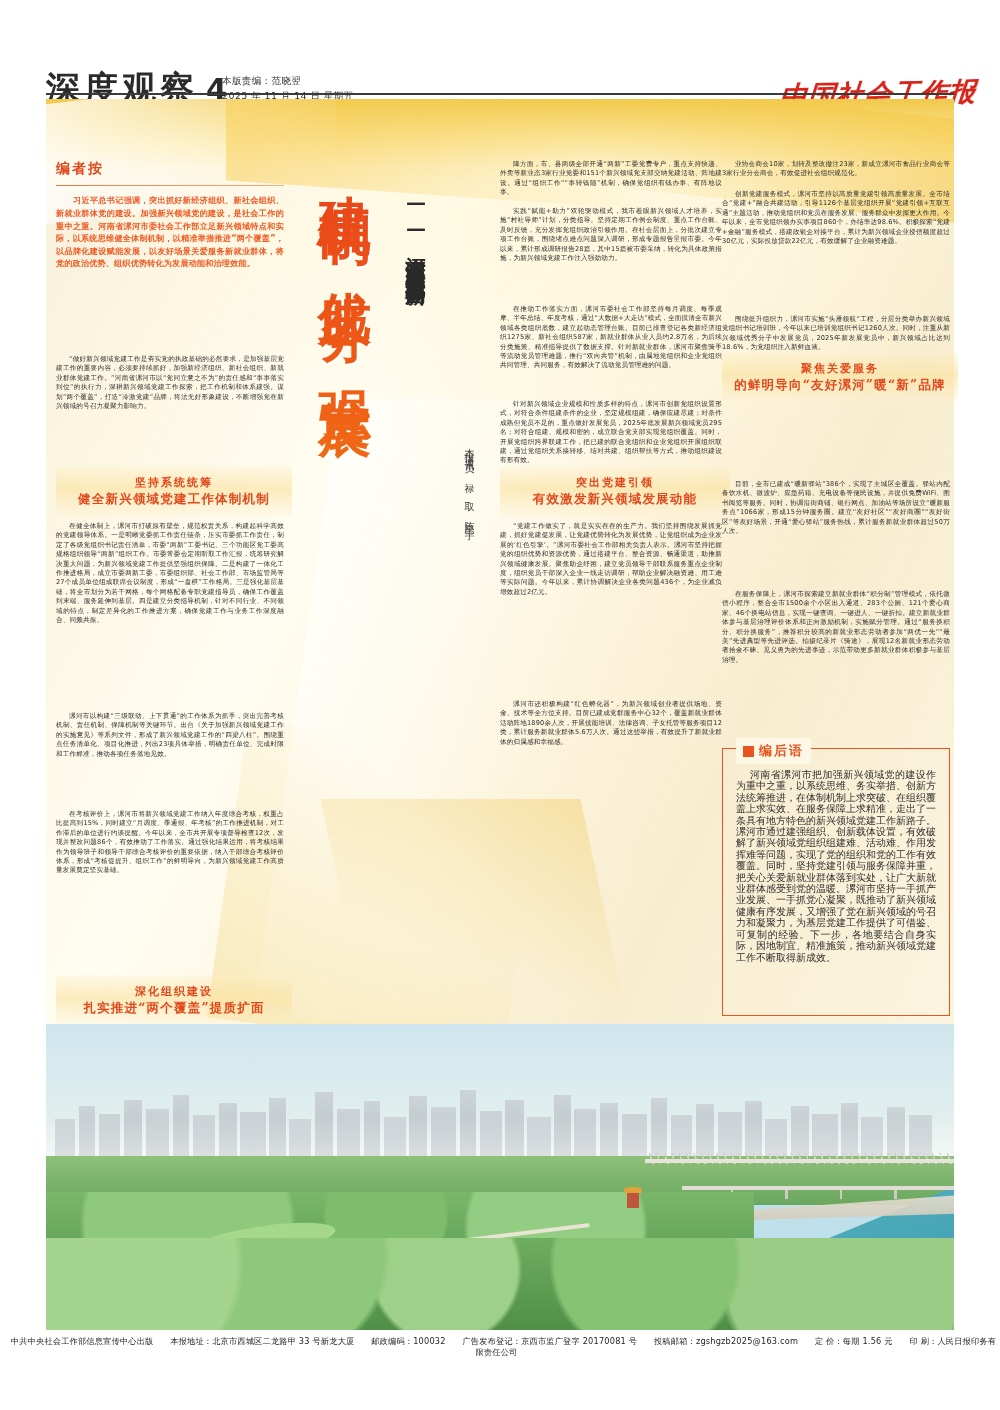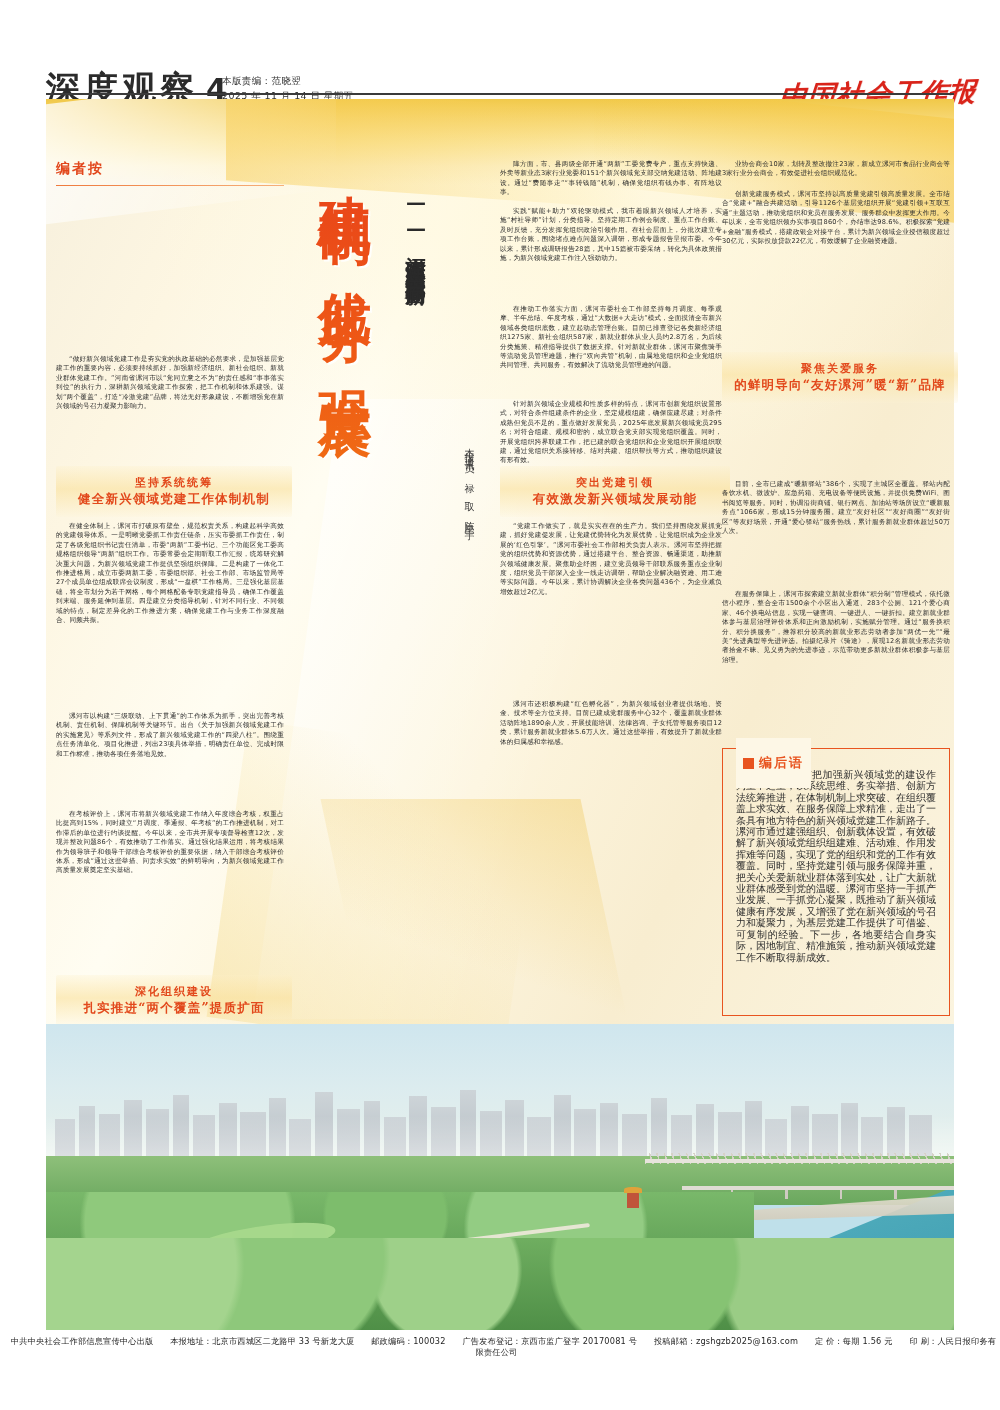--- a/index.html
+++ b/index.html
@@ -131,21 +131,21 @@
     font-size:12.5px;font-weight:700;color:#e2491c;letter-spacing:1.2px;line-height:17px;
   }
 
   
   .after-box{
     position:absolute;left:722px;top:748px;width:228px;height:268px;
     border:1.4px solid #e8541f;box-sizing:border-box;padding:20px 13px 12px;
   }
   .after-tag{
     position:absolute;left:736px;top:738px;background:#fdf7e6;
-    padding:16px 7px;display:flex;align-items:center;gap:5px;
+    padding:4px 7px;display:flex;align-items:center;gap:5px;
   }
   .after-tag .sq{width:11px;height:11px;background:#e8541f;display:inline-block;}
   .after-tag .tx{
     font-family:"DejaVu Serif","Liberation Serif",serif;
     font-size:13px;font-weight:700;color:#e8541f;letter-spacing:2px;
   }
   .after-body{
     font-size:10px;line-height:11.4px;color:#2d2d2d;
     text-align:justify;text-justify:inter-character;
   }
@@ -229,20 +229,23 @@
     <div class="sheen sh2"></div>
     <div class="sheen sh3"></div>
     <div class="sheen sh4"></div>
     <div class="sheen sh5"></div>
     <div class="sheen sh6"></div>
   </div>
 
   <div class="ed-note">
     <div class="ed-title">编者按</div>
     <div class="ed-rule"></div>
+    <div class="ed-body">
+      <p>习近平总书记强调，突出抓好新经济组织、新社会组织、新就业群体党的建设。加强新兴领域党的建设，是社会工作的重中之重。河南省漯河市委社会工作部立足新兴领域特点和实际，以系统思维健全体制机制，以精准举措推进“两个覆盖”，以品牌化建设赋能发展，以友好场景关爱服务新就业群体，将党的政治优势、组织优势转化为发展动能和治理效能。</p>
+    </div>
   </div>
 
   <div class="hl-main-shadow">建机制 优服务 强发展</div>
   <div class="hl-main">建机制 优服务 强发展</div>
   <div class="hl-sub">——河南省漯河市奋力开创新兴领域党建工作新局面</div>
   <div class="hl-byline">本报通讯员 禄 取 陈星宇</div>
 
   <div class="col ptxt" style="left:56px;top:355px;width:228px;">
     <p>“做好新兴领域党建工作是夯实党的执政基础的必然要求，是加强基层党建工作的重要内容，必须要持续抓好，加强新经济组织、新社会组织、新就业群体党建工作。”河南省漯河市以“党同立意之不为”的责任感和“事事落实到位”的执行力，深耕新兴领域党建工作探索，把工作机制和体系建强。谋划“两个覆盖”，打造“冷激党建”品牌，将法无好形象建设，不断增强党在新兴领域的号召力凝聚力影响力。</p>
   </div>
@@ -252,37 +255,37 @@
     <div class="l2">健全新兴领域党建工作体制机制</div>
   </div>
 
   <div class="col ptxt" style="left:56px;top:522px;width:228px;">
     <p>在健全体制上，漯河市打破原有壁垒，规范权责关系，构建起科学高效的党建领导体系。一是明晰党委抓工作责任链条，压实市委抓工作责任，制定了各级党组织书记责任清单，市委“两新”工委书记、三个功能区党工委高规格组织领导“两新”组织工作。市委常委会定期听取工作汇报，统筹研究解决重大问题，为新兴领域党建工作提供坚强组织保障。二是构建了一体化工作推进格局，成立市委两新工委，市委组织部、社会工作部、市场监管局等27个成员单位组成联席会议制度，形成“一盘棋”工作格局。三是强化基层基础，将全市划分为若干网格，每个网格配备专职党建指导员，确保工作覆盖到末端、服务延伸到基层。四是建立分类指导机制，针对不同行业、不同领域的特点，制定差异化的工作推进方案，确保党建工作与业务工作深度融合、同频共振。</p>
   </div>
   <div class="col ptxt" style="left:56px;top:712px;width:228px;">
     <p>漯河市以构建“三级联动、上下贯通”的工作体系为抓手，突出完善考核机制、责任机制、保障机制等关键环节。出台《关于加强新兴领域党建工作的实施意见》等系列文件，形成了新兴领域党建工作的“四梁八柱”。围绕重点任务清单化、项目化推进，列出23项具体举措，明确责任单位、完成时限和工作标准，推动各项任务落地见效。</p>
   </div>
   <div class="col ptxt" style="left:56px;top:810px;width:228px;">
-    <p>在考核评价上，漯河市将新兴领域党建工作纳入年度综合考核，权重占比提高到15%，同时建立“月调度、季通报、年考核”的工作推进机制，对工作滞后的单位进行约谈提醒。今年以来，全市共开展专项督导检查12次，发现并整改问题86个，有效推动了工作落实。通过强化结果运用，将考核结果作为领导班子和领导干部综合考核评价的重要依据，纳入干部综合考核评价体系，形成“通过这些举措、问责求实效”的鲜明导向，为新兴领域党建工作高质量发展奠定坚实基础。</p>
+    <p>在考核评价上，漯河市将新兴领域党建工作纳入年度综合考核，权重占比提高到15%，同时建立“月调度、季通报、年考核”的工作推进机制，对工作滞后的单位进行约谈提醒。今年以来，全市共开展专项督导检查12次，发现并整改问题86个，有效推动了工作落实。通过强化结果运用，将考核结果作为领导班子和领导干部综合考核评价的重要依据，纳入干部综合考核评价体系，形成“考核促提升、组织工作”的鲜明导向，为新兴领域党建工作高质量发展奠定坚实基础。</p>
   </div>
 
   <div class="subhead" style="left:56px;top:975px;width:228px;">
     <div class="l1">深化组织建设</div>
     <div class="l2">扎实推进“两个覆盖”提质扩面</div>
   </div>
 
   <div class="col ptxt" style="left:56px;top:1034px;width:228px;">
     <p>“我们坚持问题导向，强化标靶思维，坚持边探索边组建，持续提升‘两个覆盖’工作成效。”漯河市委社会工作部相关负责人介绍。漯河市委将常委会先后2次专题听取党建情况汇报，每次听取情况汇报，点评工作进展，形成“以上率下、全域联动”的机制。</p>
   </div>
   <div class="col ptxt" style="left:56px;top:1070px;width:228px;">
     <p>漯河市组建起市级领导包联工作推动机制，从市委组织部、市委社会工作部抽调18名骨干力量成立工作专班，按照“行业聚焦、属地管理”原则，对全市新兴领域实行分片包干、责任到人。目前已累计走访企业500多家，推动解决各类问题100余条，在工作经费保障方面，市财政每年安排专项资金用于新兴领域党建工作。</p>
   </div>
 
   <div class="col ptxt" style="left:500px;top:160px;width:222px;">
-    <p>障方面，市、县两级全部开通“两新”工委党费专户，重点支持快递、外卖等新业态3家行业党委和151个新兴领域党支部交纳党建活动、阵地建设。通过“费随事走”“事转钱随”机制，确保党组织有钱办事、有阵地议事。</p>
+    <p>障方面，市、县两级全部开通“两新”工委党费专户，重点支持快递、外卖等新业态3家行业党委和151个新兴领域党支部交纳党建活动、阵地建设。通过“组织工作”“事转钱随”机制，确保党组织有钱办事、有阵地议事。</p>
   </div>
   <div class="col ptxt" style="left:500px;top:207px;width:222px;">
     <p>实践“赋能+助力”双轮驱动模式，我市着眼新兴领域人才培养，实施“村社导师”计划，分类指导。坚持定期工作例会制度、重点工作台账、及时反馈，充分发挥党组织政治引领作用。在社会层面上，分批次建立专项工作台账，围绕堵点难点问题深入调研，形成专题报告呈报市委。今年以来，累计形成调研报告28篇，其中15篇被市委采纳，转化为具体政策措施，为新兴领域党建工作注入强劲动力。</p>
   </div>
   <div class="col ptxt" style="left:500px;top:305px;width:222px;">
     <p>在推动工作落实方面，漯河市委社会工作部坚持每月调度、每季观摩、半年总结、年度考核，通过“大数据+大走访”模式，全面摸清全市新兴领域各类组织底数，建立起动态管理台账。目前已排查登记各类新经济组织1275家、新社会组织587家，新就业群体从业人员约2.8万名，为后续分类施策、精准指导提供了数据支撑。针对新就业群体，漯河市聚焦骑手等流动党员管理难题，推行“双向共管”机制，由属地党组织和企业党组织共同管理、共同服务，有效解决了流动党员管理难的问题。</p>
   </div>
   <div class="col ptxt" style="left:500px;top:400px;width:222px;">
     <p>针对新兴领域企业规模和性质多样的特点，漯河市创新党组织设置形式，对符合条件组建条件的企业，坚定规模组建，确保应建尽建；对条件成熟但党员不足的，重点做好发展党员，2025年底发展新兴领域党员295名；对符合组建、规模和密的，成立联合党支部实现党组织覆盖。同时，开展党组织跨界联建工作，把已建的联合党组织和企业党组织开展组织联建，通过党组织关系接转移、结对共建、组织帮扶等方式，推动组织建设有形有效。</p>
   </div>
@@ -298,20 +301,23 @@
   <div class="col ptxt" style="left:500px;top:700px;width:222px;">
     <p>漯河市还积极构建“红色孵化器”，为新兴领域创业者提供场地、资金、技术等全方位支持。目前已建成党群服务中心32个，覆盖新就业群体活动阵地1890余人次，开展技能培训、法律咨询、子女托管等服务项目12类，累计服务新就业群体5.6万人次。通过这些举措，有效提升了新就业群体的归属感和幸福感。</p>
   </div>
   <div class="col ptxt" style="left:500px;top:1024px;width:222px;height:0;overflow:hidden;"></div>
 
   <div class="col ptxt" style="left:722px;top:160px;width:228px;">
     <p>业协会商会10家，划转及整改撤注23家，新成立漯河市食品行业商会等3家行业分会商会，有效促进社会组织规范化。</p>
   </div>
   <div class="col ptxt" style="left:722px;top:190px;width:228px;">
     <p>创新党建服务模式，漯河市坚持以高质量党建引领高质量发展。全市结合“党建+”融合共建活动，引导1126个基层党组织开展“党建引领+互联互通”主题活动，推动党组织和党员在服务发展、服务群众中发挥更大作用。今年以来，全市党组织领办实事项目860个，办结率达98.6%。积极探索“党建+金融”服务模式，搭建政银企对接平台，累计为新兴领域企业授信额度超过30亿元，实际投放贷款22亿元，有效缓解了企业融资难题。</p>
+  </div>
+  <div class="col ptxt" style="left:722px;top:315px;width:228px;">
+    <p>围绕提升组织力，漯河市实施“头雁领航”工程，分层分类举办新兴领域党组织书记培训班，今年以来已培训党组织书记1260人次。同时，注重从新兴领域优秀分子中发展党员，2025年新发展党员中，新兴领域占比达到18.6%，为党组织注入新鲜血液。</p>
   </div>
 
   <div class="subhead" style="left:722px;top:352px;width:228px;">
     <div class="l1">聚焦关爱服务</div>
     <div class="l2">的鲜明导向“友好漯河”暖“新”品牌</div>
   </div>
 
   <div class="col ptxt" style="left:722px;top:480px;width:228px;">
     <p>目前，全市已建成“暖新驿站”386个，实现了主城区全覆盖。驿站内配备饮水机、微波炉、应急药箱、充电设备等便民设施，并提供免费WiFi、图书阅览等服务。同时，协调沿街商铺、银行网点、加油站等场所设立“暖新服务点”1066家，形成15分钟服务圈。建立“友好社区”“友好商圈”“友好街区”等友好场景，开通“爱心驿站”服务热线，累计服务新就业群体超过50万人次。</p>
   </div>

